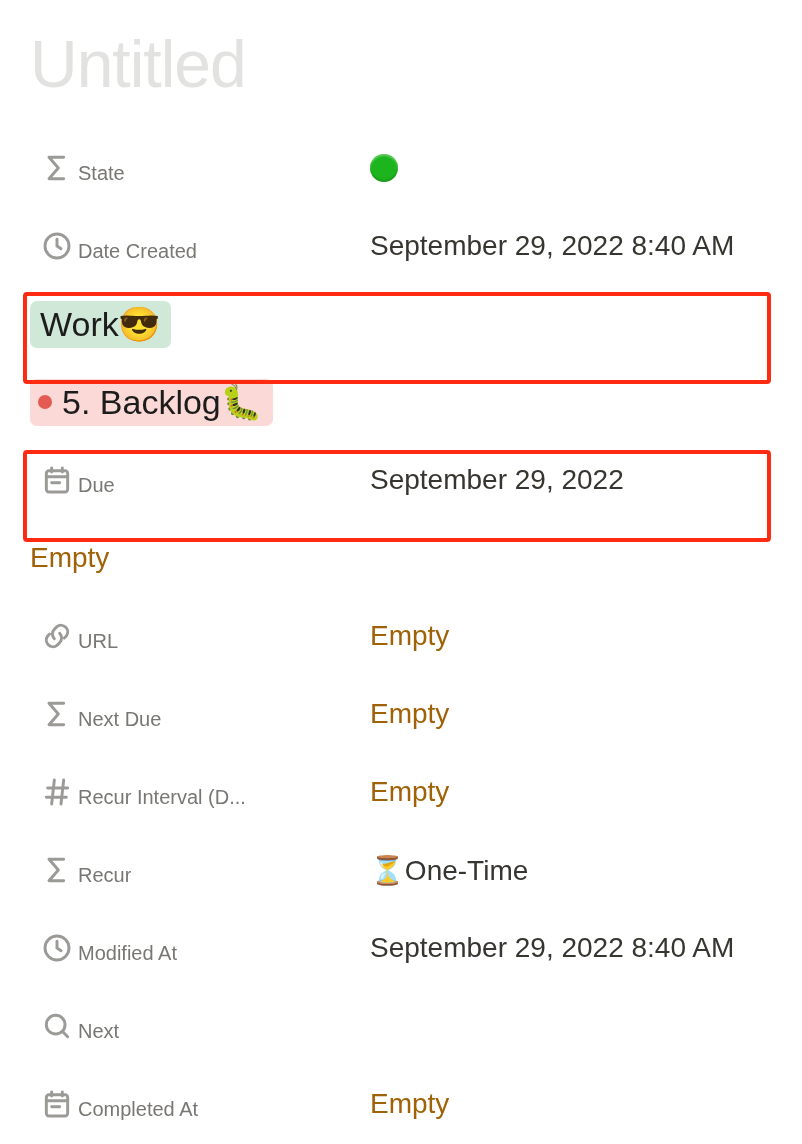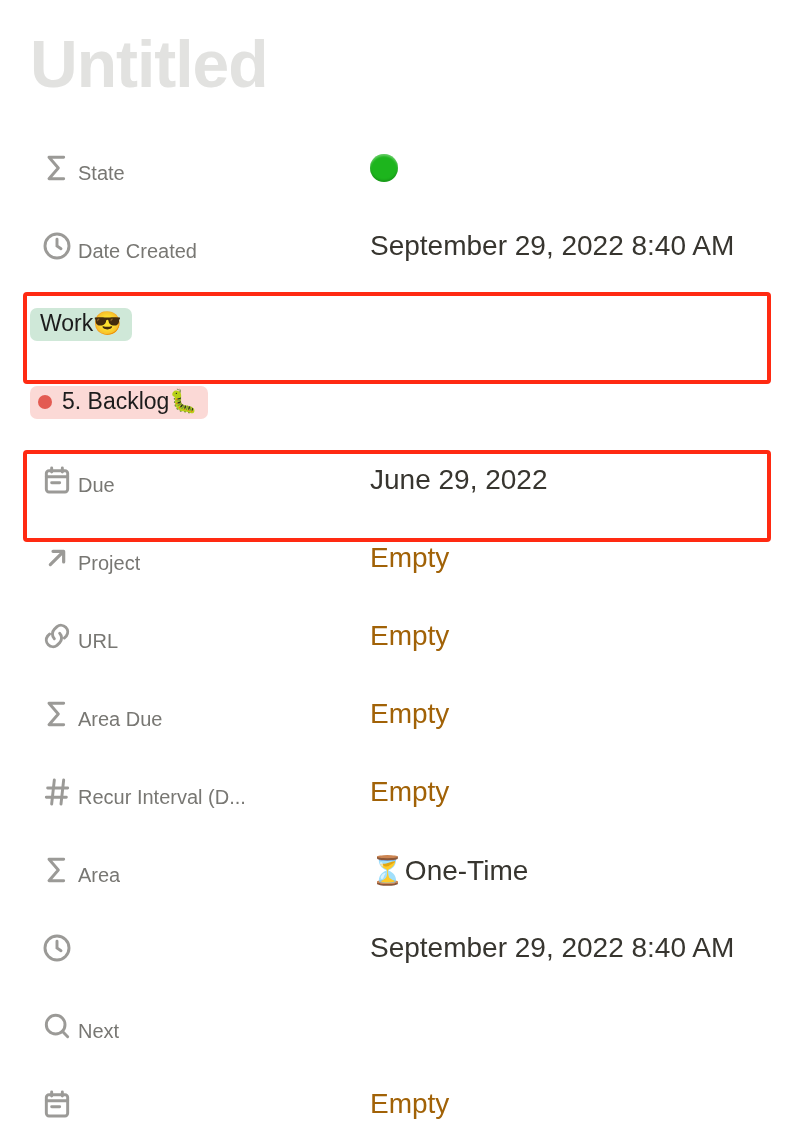--- a/index.html
+++ b/index.html
@@ -10,21 +10,21 @@
     color: #37352f;
     width: 802px;
   }
   .page {
     padding: 30px 30px 10px 30px;
     box-sizing: border-box;
     position: relative;
   }
   .title {
     font-size: 66px;
-    font-weight: 700;
+    font-weight: 400;
     letter-spacing: -1px;
     color: #e2e2e0;
     margin: 0 0 30px 0;
     line-height: 1.05;
     cursor: text;
   }
   .props {
     display: block;
   }
   .prop-row {
@@ -71,21 +71,21 @@
     height: 100%;
   }
   .empty {
     color: #a16207;
   }
   .tag {
     display: inline-flex;
     align-items: center;
     border-radius: 7px;
     padding: 1px 10px 2px 10px;
-    font-size: 23px;
+    font-size: 34px;
     line-height: 1.3;
   }
   .tag-green { background: #cfe8d8; color: #1c1c1c; }
   .tag-pink  { background: #fbd9d6; color: #1c1c1c; padding-left: 8px; }
   .dot {
     width: 14px; height: 14px; border-radius: 50%;
     background: #e35b52; display: inline-block; margin-right: 10px;
   }
   .state-dot {
     width: 28px; height: 28px; border-radius: 50%;
@@ -153,32 +153,24 @@
     <div class="prop-row">
       <div class="prop-name">
         <span class="icon">
           <svg viewBox="0 0 24 24" fill="none" stroke="currentColor" stroke-width="2.2" stroke-linecap="round">
               <rect x="4" y="5" width="16" height="16" rx="2"></rect>
               <path d="M4 9.5h16M8 3v3M16 3v3M8 14h6"></path>
             </svg>
         </span>
         <span class="prop-name-label">Due</span>
       </div>
-      <div class="prop-value">June 29, 2022</div>
-    </div>
-
-    <div class="prop-row">
-      <div class="prop-name">
-        <span class="icon">
-          <svg viewBox="0 0 24 24" fill="none" stroke="currentColor" stroke-width="2.4" stroke-linecap="round" stroke-linejoin="round">
-              <path d="M7 17 17 7M9 7h8v8"></path>
-            </svg>
-        </span>
-        <span class="prop-name-label">Project</span>
-      </div>
+      <div class="prop-value">September 29, 2022</div>
+    </div>
+
+    <div class="prop-row">
       <div class="prop-value empty">Empty</div>
     </div>
 
     <div class="prop-row">
       <div class="prop-name">
         <span class="icon">
           <svg viewBox="0 0 24 24" fill="none" stroke="currentColor" stroke-width="2.2" stroke-linecap="round">
               <path d="M10 14a5 5 0 0 1 0-7l2-2a5 5 0 0 1 7 7l-1.5 1.5"></path>
               <path d="M14 10a5 5 0 0 1 0 7l-2 2a5 5 0 0 1-7-7l1.5-1.5"></path>
             </svg>
@@ -188,21 +180,21 @@
       <div class="prop-value empty">Empty</div>
     </div>
 
     <div class="prop-row">
       <div class="prop-name">
         <span class="icon">
           <svg viewBox="0 0 24 24" fill="none" stroke="currentColor" stroke-width="2.2" stroke-linejoin="round" stroke-linecap="round">
               <path d="M17 4H6l7 8-7 8h11"></path>
             </svg>
         </span>
-        <span class="prop-name-label">Area Due</span>
+        <span class="prop-name-label">Next Due</span>
       </div>
       <div class="prop-value empty">Empty</div>
     </div>
 
     <div class="prop-row">
       <div class="prop-name">
         <span class="icon">
           <svg viewBox="0 0 24 24" fill="none" stroke="currentColor" stroke-width="2.2" stroke-linecap="round">
               <path d="M5 9h15M4 16h15M10 3 8 21M17 3l-2 18"></path>
             </svg>
@@ -212,33 +204,34 @@
       <div class="prop-value empty">Empty</div>
     </div>
 
     <div class="prop-row">
       <div class="prop-name">
         <span class="icon">
           <svg viewBox="0 0 24 24" fill="none" stroke="currentColor" stroke-width="2.2" stroke-linejoin="round" stroke-linecap="round">
               <path d="M17 4H6l7 8-7 8h11"></path>
             </svg>
         </span>
-        <span class="prop-name-label">Area</span>
+        <span class="prop-name-label">Recur</span>
       </div>
       <div class="prop-value">⏳One-Time</div>
     </div>
 
     <div class="prop-row">
       <div class="prop-name">
         <span class="icon">
           <svg viewBox="0 0 24 24" fill="none" stroke="currentColor" stroke-width="2.2" stroke-linecap="round">
               <circle cx="12" cy="12" r="9"></circle>
               <path d="M12 7v5l3 2"></path>
             </svg>
         </span>
+        <span class="prop-name-label">Modified At</span>
       </div>
       <div class="prop-value">September 29, 2022 8:40 AM</div>
     </div>
 
     <div class="prop-row">
       <div class="prop-name">
         <span class="icon">
           <svg viewBox="0 0 24 24" fill="none" stroke="currentColor" stroke-width="2.2" stroke-linecap="round">
               <circle cx="11" cy="11" r="7"></circle>
               <path d="m20 20-4-4"></path>
@@ -250,20 +243,21 @@
     </div>
 
     <div class="prop-row">
       <div class="prop-name">
         <span class="icon">
           <svg viewBox="0 0 24 24" fill="none" stroke="currentColor" stroke-width="2.2" stroke-linecap="round">
               <rect x="4" y="5" width="16" height="16" rx="2"></rect>
               <path d="M4 9.5h16M8 3v3M16 3v3M8 14h6"></path>
             </svg>
         </span>
+        <span class="prop-name-label">Completed At</span>
       </div>
       <div class="prop-value empty">Empty</div>
     </div>
 
   </div>
 
   <div class="highlight-box" style="left:23px; top:292px; width:740px; height:84px;"></div>
   <div class="highlight-box" style="left:23px; top:450px; width:740px; height:84px;"></div>
 
 </div>

